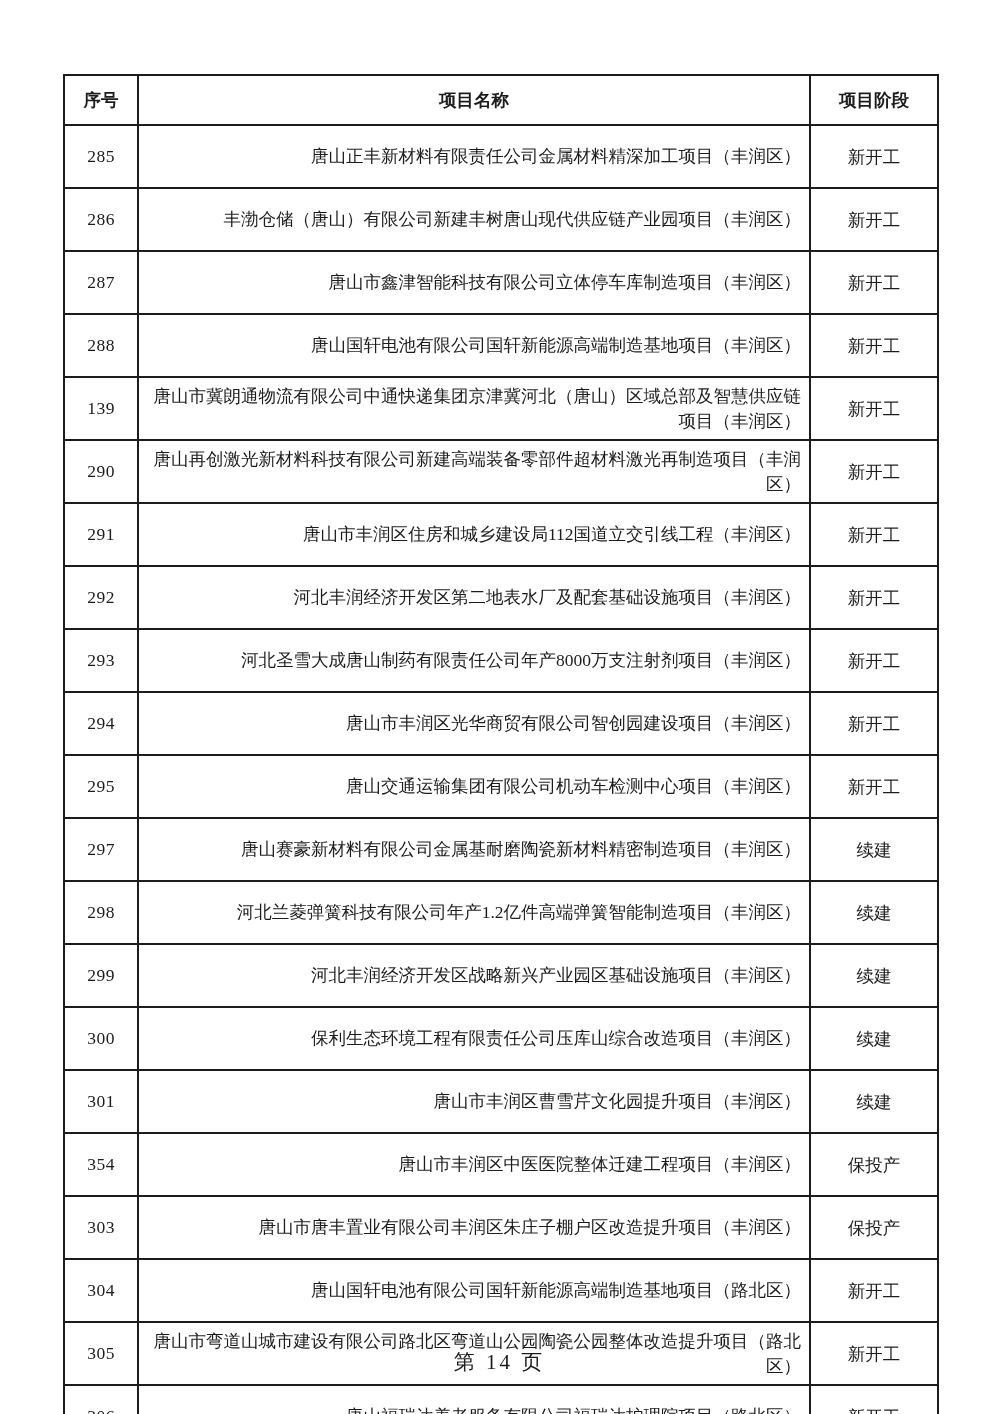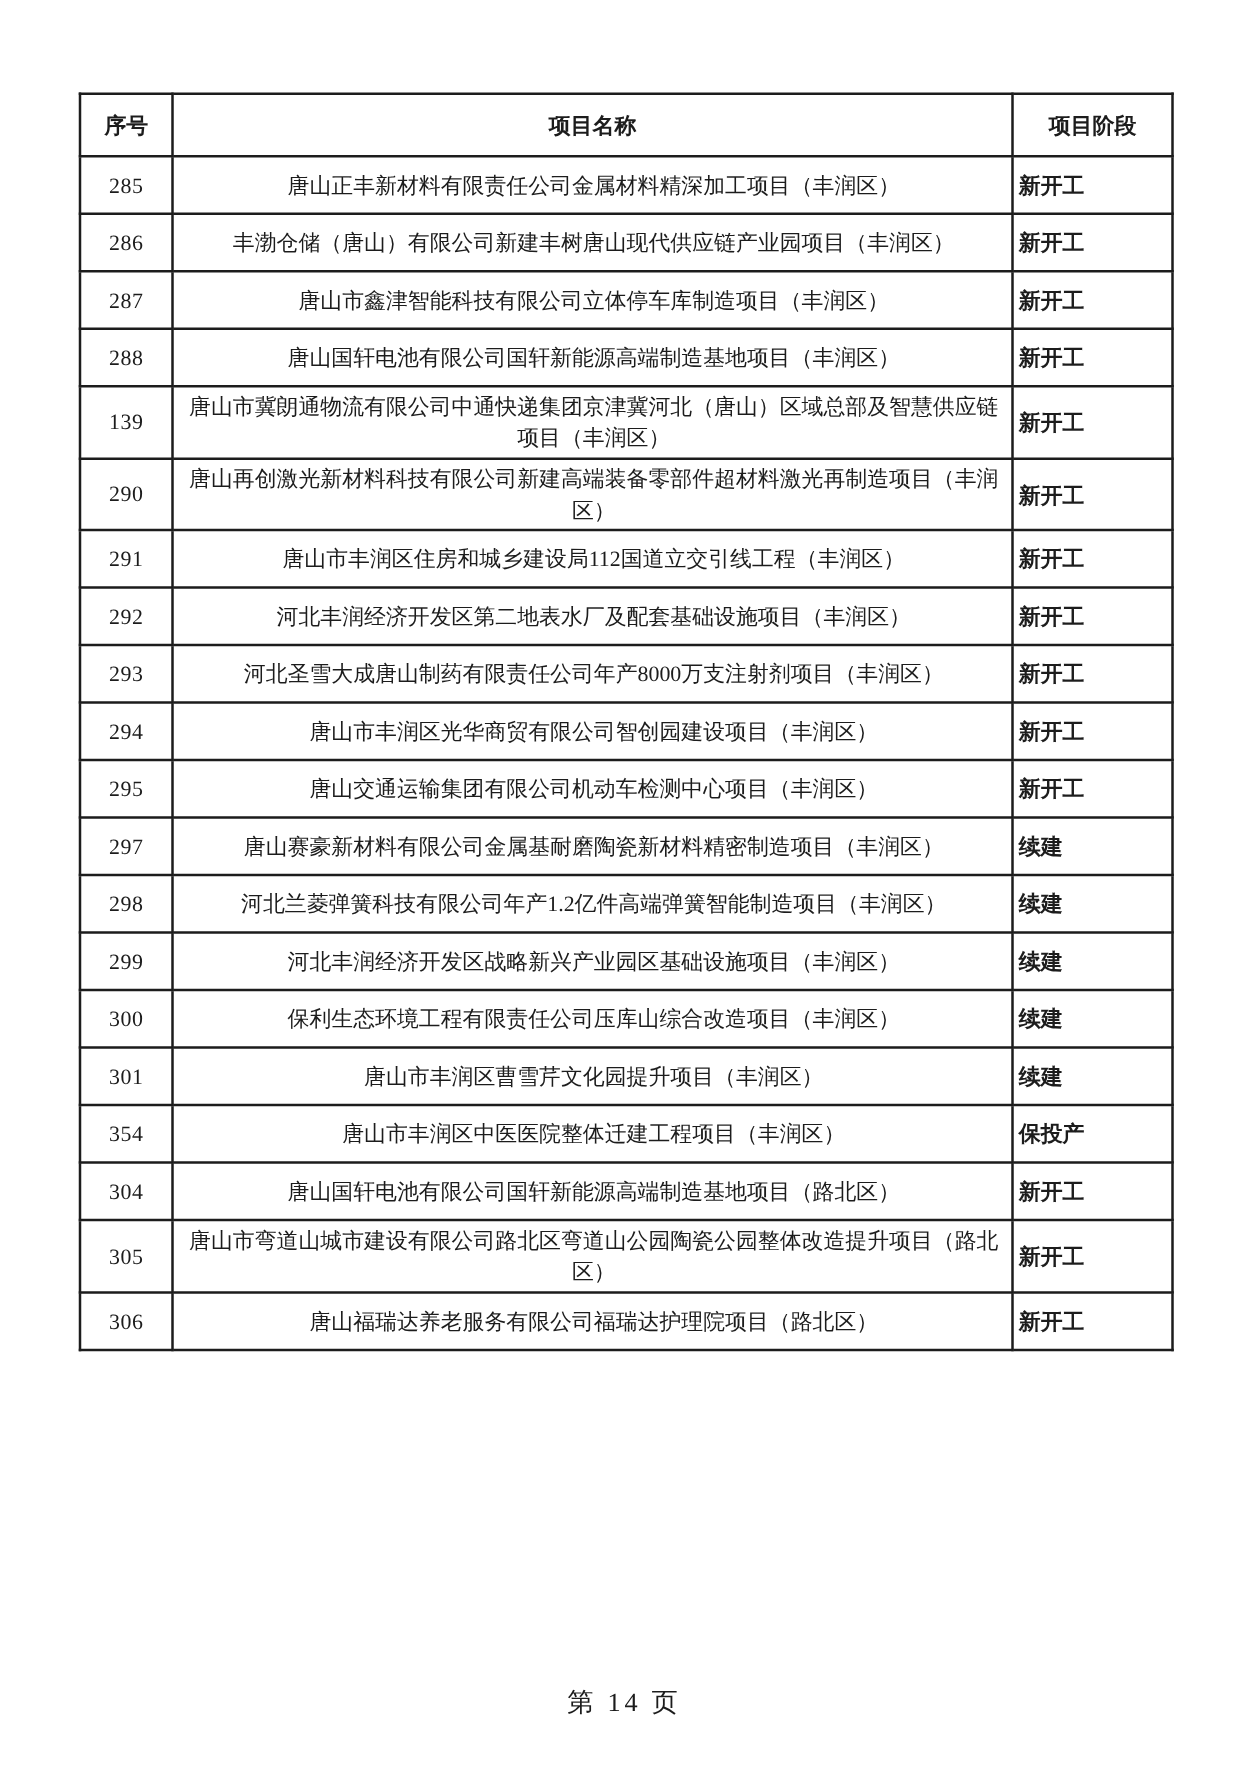--- a/index.html
+++ b/index.html
@@ -30,40 +30,39 @@
   table.project-table col.c-stage { width: 128px; }
   table.project-table th,
   table.project-table td {
     border: 2px solid #1c1c1c;
     font-size: 17.5px;
     vertical-align: middle;
     background: #ffffff;
     overflow: hidden;
   }
   table.project-table thead tr { height: 50px; }
-  table.project-table tbody tr { height: 46px; }
+  table.project-table tbody tr { height: 63px; }
   table.project-table th {
     font-weight: bold;
     text-align: center;
     padding: 2px 4px;
   }
   td.no {
     text-align: center;
     padding: 2px 4px;
     letter-spacing: 0.5px;
   }
   td.name {
-    text-align: center;
+    text-align: right;
     padding: 3px 8px 3px 10px;
     line-height: 1.42;
   }
   td.stage {
-    text-align: left;
+    text-align: center;
     padding: 2px 4px;
-    font-weight: bold;
   }
   .page-footer {
     position: absolute;
     left: 0;
     top: 1348px;
     width: 100%;
     text-align: center;
     font-size: 21px;
     letter-spacing: 3px;
     color: #1c1c1c;
@@ -167,20 +166,25 @@
     <td class="no">301</td>
     <td class="name">唐山市丰润区曹雪芹文化园提升项目（丰润区）</td>
     <td class="stage">续建</td>
   </tr>
         <tr>
     <td class="no">354</td>
     <td class="name">唐山市丰润区中医医院整体迁建工程项目（丰润区）</td>
     <td class="stage">保投产</td>
   </tr>
         <tr>
+    <td class="no">303</td>
+    <td class="name">唐山市唐丰置业有限公司丰润区朱庄子棚户区改造提升项目（丰润区）</td>
+    <td class="stage">保投产</td>
+  </tr>
+        <tr>
     <td class="no">304</td>
     <td class="name">唐山国轩电池有限公司国轩新能源高端制造基地项目（路北区）</td>
     <td class="stage">新开工</td>
   </tr>
         <tr>
     <td class="no">305</td>
     <td class="name">唐山市弯道山城市建设有限公司路北区弯道山公园陶瓷公园整体改造提升项目（路北区）</td>
     <td class="stage">新开工</td>
   </tr>
         <tr>

